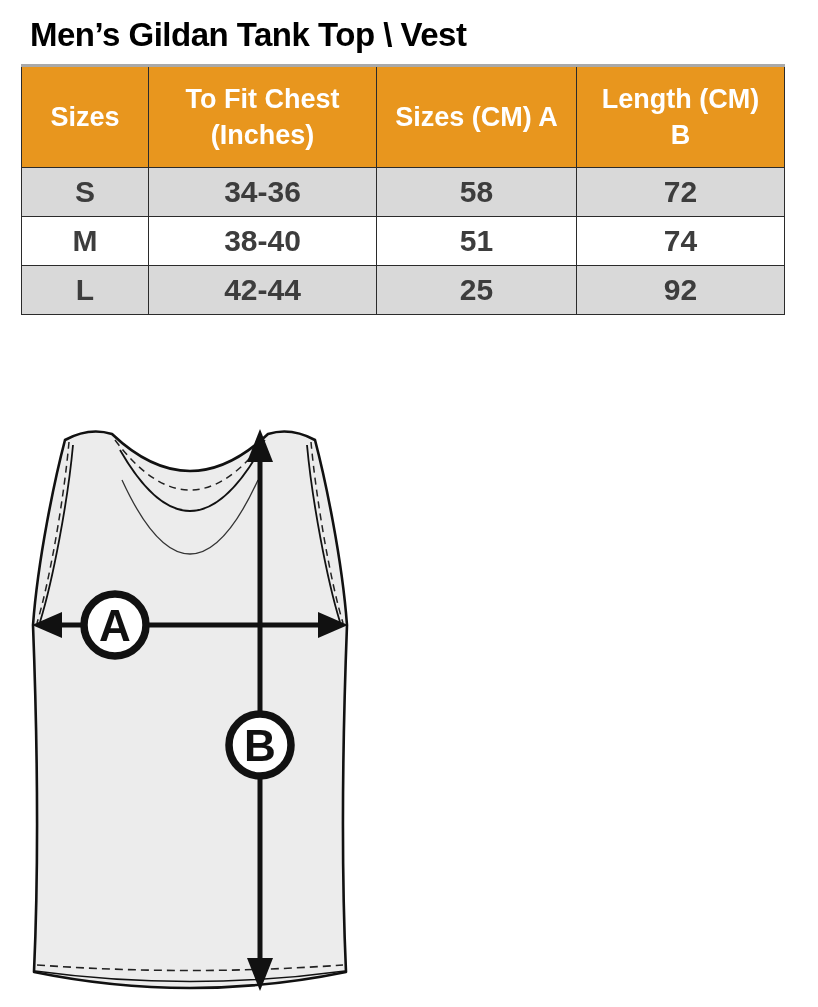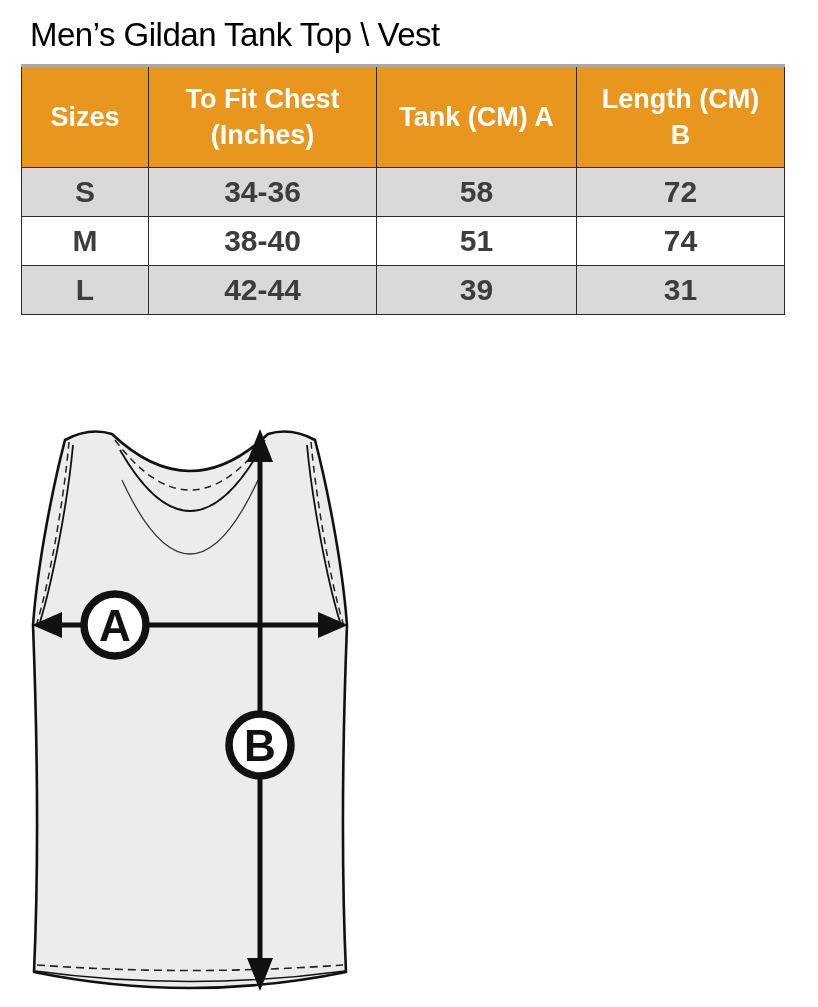--- a/index.html
+++ b/index.html
@@ -15,21 +15,21 @@
   *{box-sizing:border-box;margin:0;padding:0;}
   html,body{background:#FFFFFF;}
   body{
     position:relative;
     width:818px;height:1007px;
     font-family:"Liberation Sans", sans-serif;
     overflow:hidden;
   }
   .page-title{
     position:absolute;left:30px;top:16px;
-    font-size:33px;font-weight:normal;color:var(--title-text,#000);
+    font-size:33px;font-weight:bold;color:var(--title-text,#000);
     letter-spacing:-0.5px;white-space:nowrap;
   }
   table.size-table{
     position:absolute;left:21px;top:64px;width:763px;
     border-collapse:collapse;table-layout:fixed;
     border:1px solid #4a4a4a;border-top:3px solid #A9A9A9;
   }
   table.size-table th, table.size-table td{
     border:1px solid #2B2B2B;
     text-align:center;vertical-align:middle;
@@ -71,43 +71,43 @@
     <col class="c-sizes">
       <col class="c-chest">
       <col class="c-width">
       <col class="c-length">
   </colgroup>
   <thead>
     <tr>
       <th>Sizes</th>
       <th>To Fit Chest
 (Inches)</th>
-      <th>Tank (CM) A</th>
+      <th>Sizes (CM) A</th>
       <th>Length  (CM)
 B</th>
     </tr>
   </thead>
   <tbody>
     <tr class="alt">
       <td>S</td>
       <td>34-36</td>
       <td>58</td>
       <td>72</td>
     </tr>
     <tr>
       <td>M</td>
       <td>38-40</td>
       <td>51</td>
       <td>74</td>
     </tr>
     <tr class="alt">
       <td>L</td>
       <td>42-44</td>
-      <td>39</td>
-      <td>31</td>
+      <td>25</td>
+      <td>92</td>
     </tr>
   </tbody>
 </table>
 
 <div class="tank-wrap">
   <svg viewBox="0 0 380 585" width="380" height="585">
 
     <path d="M23,205 C28,138 45,58 55,20 Q79,7 102,14 Q180,88 258,14 Q281,7 305,20 C315,58 332,138 337,205 C333,310 331,440 336,552 Q180,584 24,552 C29,440 27,310 23,205 Z" fill="#ECECEC" stroke="#111111" stroke-width="2.6" stroke-linejoin="round"></path>
 
     <path d="M25,551 Q180,572 335,551" fill="none" stroke="#111111" stroke-width="1.5"></path>

